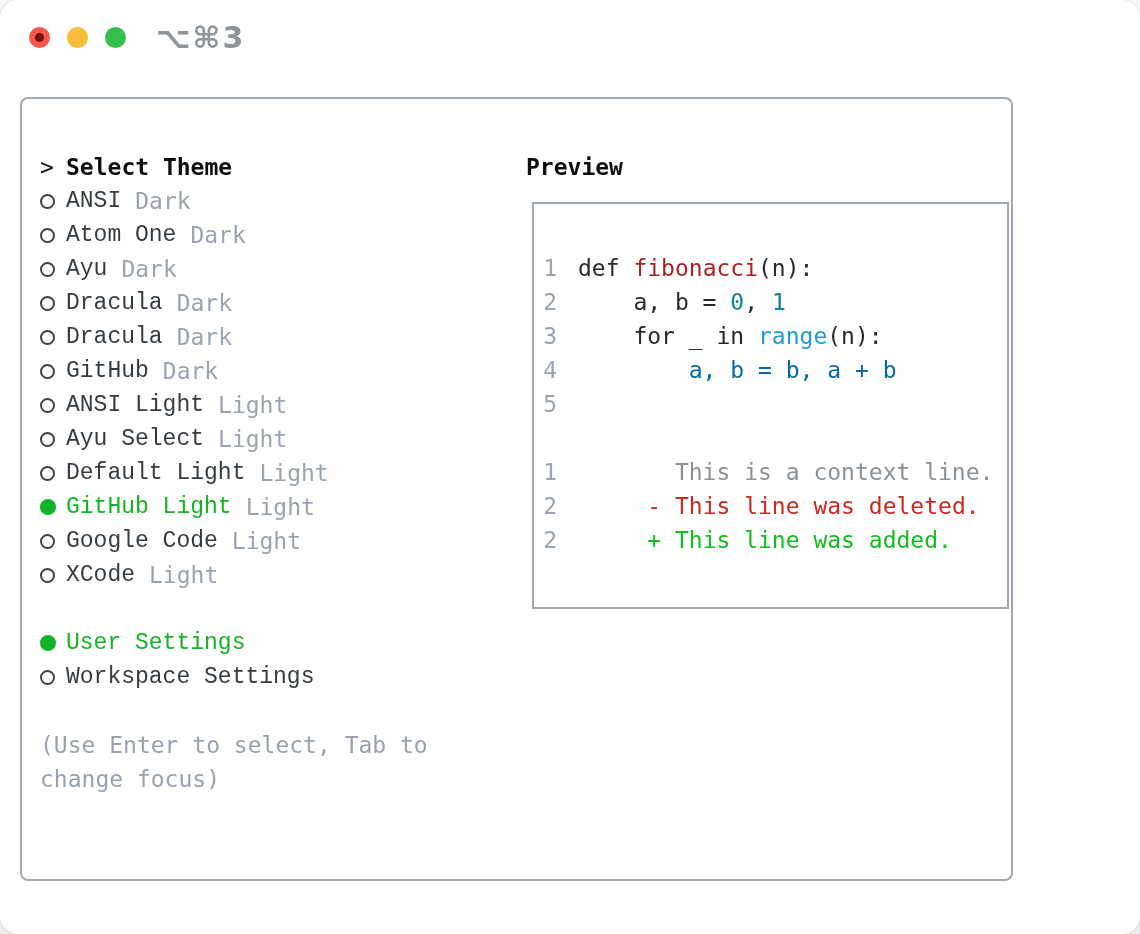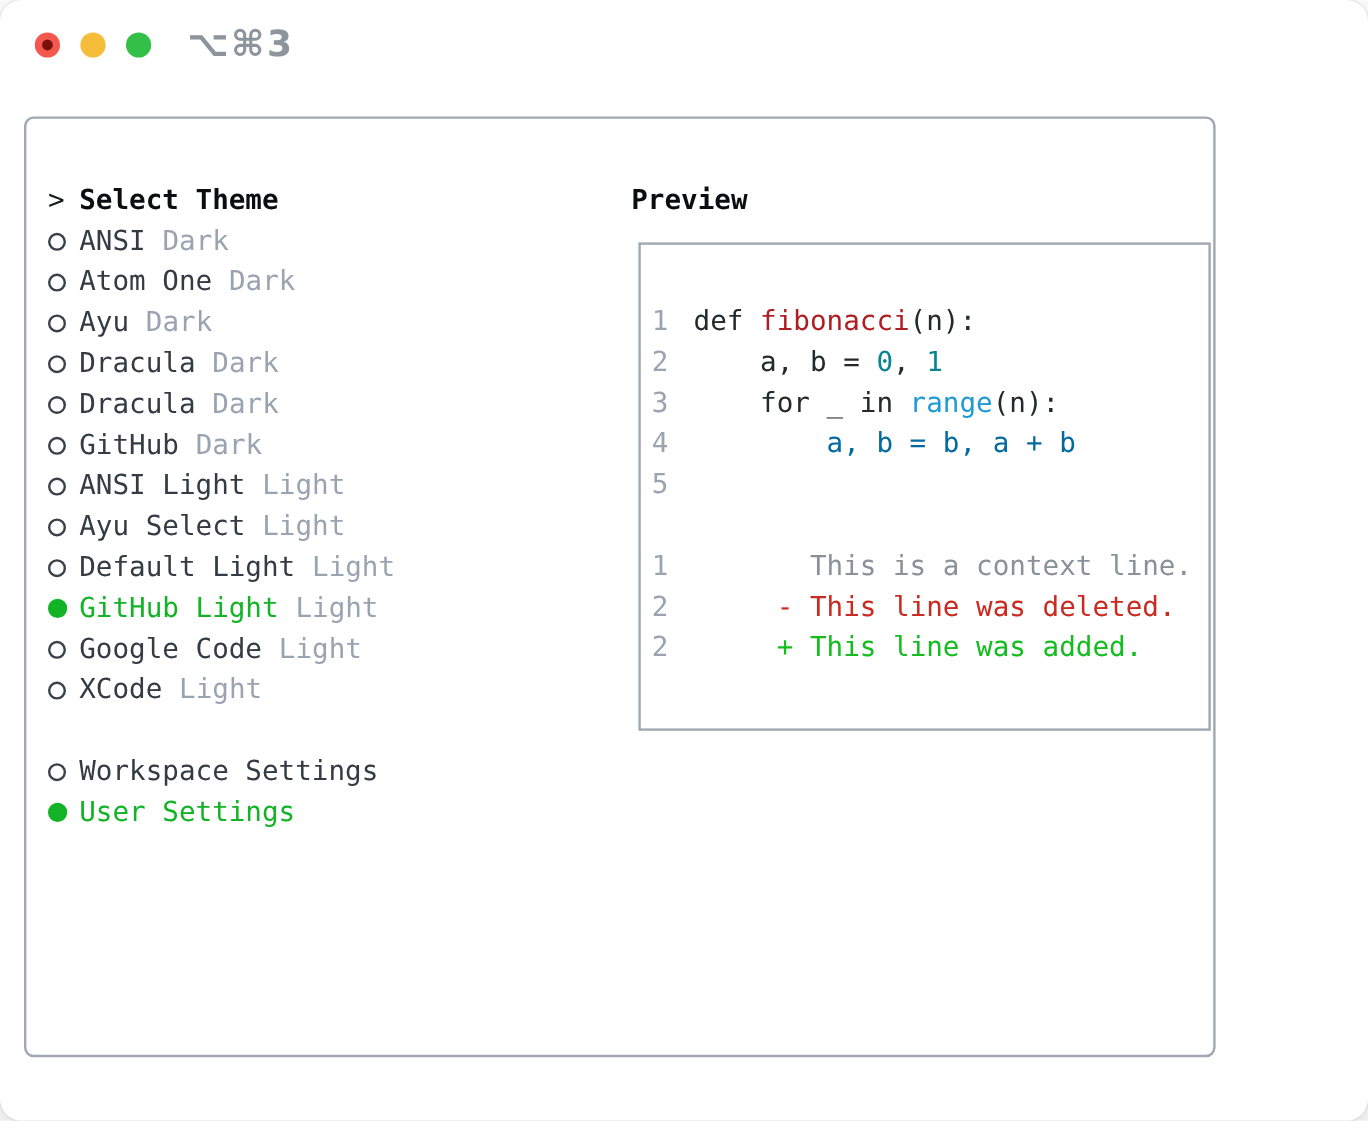--- a/index.html
+++ b/index.html
@@ -52,21 +52,21 @@
     width:15px; height:15px; flex:none;
     border:2px solid #3a4149; border-radius:50%;
     margin-right:11px; box-sizing:border-box;
   }
   .option .bullet-box { width:26px; flex:none; display:flex; align-items:center; }
   .option.selected .radio {
     width:16px; height:16px;
     background:var(--selected_green,#12b327);
     border-color:var(--selected_green,#12b327);
   }
-  .opt-label { color:var(--item_text,#353b43); white-space:pre; }
+  .opt-label { color:var(--item_text,#353b43); white-space:pre;font-family:Liberation Mono, monospace; }
   .option.selected .opt-label { color:var(--selected_green,#12b327); }
   .opt-tag { color:var(--tag_text,#9aa4b0); margin-left:14px; white-space:pre; }
 
   .hint { color:var(--hint_text,#98a2ae); line-height:34px; max-width:420px; }
 
   
   .preview-box {
     margin-top:18px; margin-left:6px;
     width:477px; height:407px;
     border:2px solid var(--panel_border,#a0a8b2);
@@ -185,36 +185,37 @@
             </span>
             <span class="opt-label">XCode</span>
             <span class="opt-tag">Light</span>
           </div>
         </div>
 
       <div class="spacer"></div>
 
 
       <div id="apply-list">
+          <div class="row option selected">
+            <span class="bullet-box">
+              <span class="radio"></span>
+            </span>
+            <span class="opt-label">User Settings</span>
+          </div>
           <div class="row option">
             <span class="bullet-box">
               <span class="radio"></span>
             </span>
             <span class="opt-label">Workspace Settings</span>
           </div>
-          <div class="row option selected">
-            <span class="bullet-box">
-              <span class="radio"></span>
-            </span>
-            <span class="opt-label">User Settings</span>
-          </div>
         </div>
 
       <div class="spacer"></div>
 
+      <div class="hint">(Use Enter to select, Tab to change focus)</div>
     </div>
 
     <div class="right-col">
       <div class="row">
         <span class="section-title">Preview</span>
       </div>
       <div class="preview-box">
         <div id="code-lines">
             <div class="code-line">
               <span class="ln">1</span>

